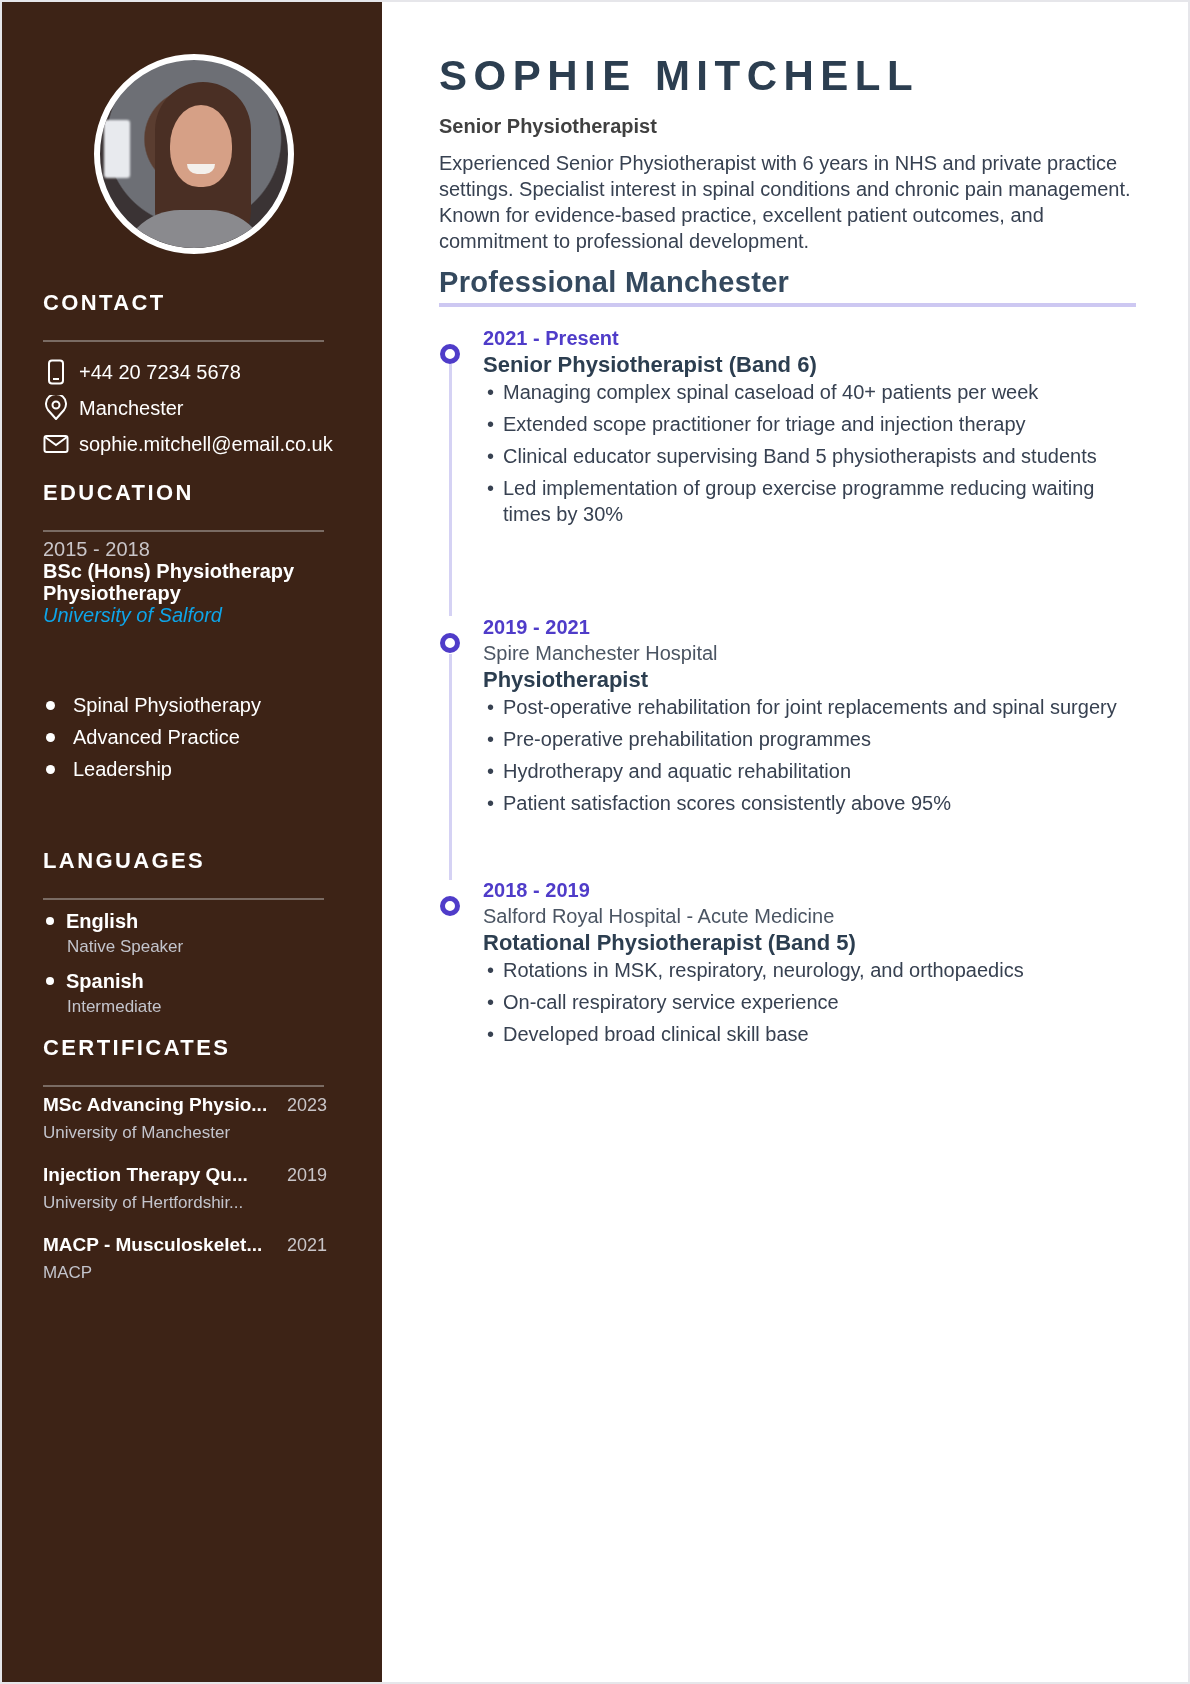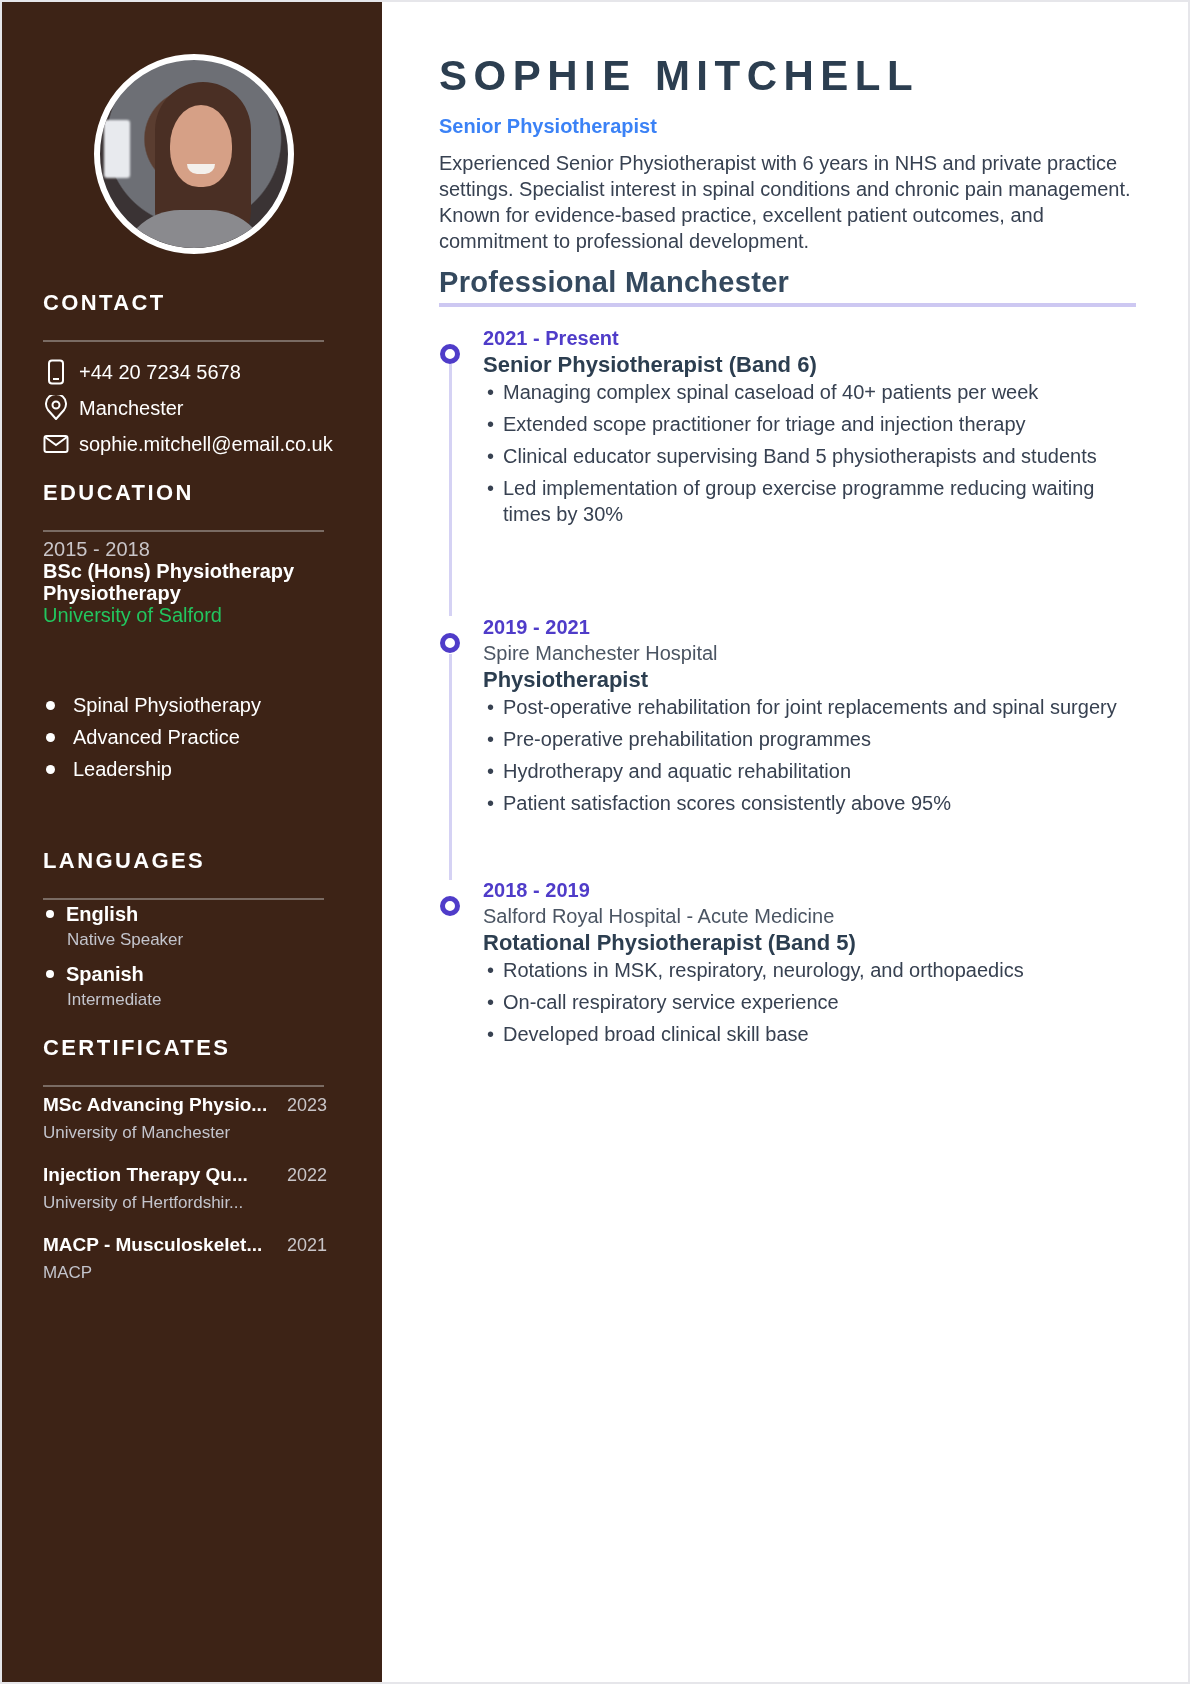--- a/index.html
+++ b/index.html
@@ -41,39 +41,39 @@
 
   .side-section { position: absolute; left: 41px; width: 281px; }
   .side-heading {
     font-size: 22px; font-weight: bold; letter-spacing: 2.4px; color: #ffffff;
     padding-bottom: 24px; border-bottom: 2px solid #7a6b63; line-height: 26px;
   }
   .contact-row { display: flex; align-items: center; height: 36px; font-size: 20px; color: #fff; }
   .contact-row .ic { width: 26px; height: 26px; margin-right: 10px; display: flex; align-items: center; justify-content: center; }
   .edu-years { font-size: 20px; color: #c9c5c8; line-height: 22px; margin-top: 6px; }
   .edu-degree { font-size: 20px; font-weight: bold; color: #ffffff; line-height: 22px; }
-  .edu-school { font-size: 20px; color: #22c55e; line-height: 22px; }
+  .edu-school { font-size: 20px; color: #0ea5e9; line-height: 22px; font-style: italic; }
   .skill { display: flex; align-items: center; height: 32px; font-size: 20px; color: #fff; }
   .dot { width: 9px; height: 9px; border-radius: 50%; background: #fff; margin: 0 18px 0 3px; flex: none; }
-  .lang { margin-top: 1px; }
+  .lang { margin-top: 8px; }
   .lang-row { display: flex; align-items: center; font-size: 20px; font-weight: bold; line-height: 26px; }
   .lang-row .dot { width: 8px; height: 8px; margin: 0 12px 0 3px; }
   .lang-level { font-size: 17px; color: #c3c4cc; margin-left: 24px; line-height: 26px; }
   .cert { margin-top: 6px; margin-bottom: 14px; }
   .cert-row { display: flex; justify-content: space-between; align-items: flex-end; width: 284px; }
   .cert-name { font-size: 19px; font-weight: bold; color: #fff; white-space: nowrap; overflow: hidden; line-height: 28px; }
   .cert-year { font-size: 18px; color: #c9c5c8; line-height: 28px; }
   .cert-org { font-size: 17px; color: #c3c4cc; line-height: 28px; }
 
   .main { position: absolute; left: 437px; top: 0; width: 698px; }
   .name {
     position: absolute; top: 50px; left: 0; font-size: 42px; font-weight: bold;
     letter-spacing: 6.5px; color: #2c3e50; white-space: nowrap;
   }
-  .title { position: absolute; top: 113px; left: 0; font-size: 20px; font-weight: bold; color: #3b82f6; }
+  .title { position: absolute; top: 113px; left: 0; font-size: 20px; font-weight: bold; color: #404040; }
   .summary { position: absolute; top: 148px; left: 0; width: 700px; font-size: 20px; line-height: 26px; color: #374151; }
   .exp-heading {
     position: absolute; top: 264px; left: 0; width: 697px; font-size: 29px; font-weight: bold;
     color: #34495e; padding-bottom: 4px; border-bottom: 4px solid #cdc8f2; letter-spacing: 0.3px;
   }
   .timeline-line { position: absolute; left: 10px; width: 3px; background: #d5d2f4; }
   .job { position: absolute; left: 0; width: 698px; }
   .marker {
     position: absolute; left: 1px; width: 20px; height: 20px; border-radius: 50%;
     border: 5px solid #4f3cc9; background: #fff;
@@ -178,21 +178,21 @@
       <div class="cert" style="margin-top:4px">
         <div class="cert-row">
             <span class="cert-name">MSc Advancing Physio...</span>
             <span class="cert-year">2023</span>
           </div>
         <div class="cert-org">University of Manchester</div>
       </div>
       <div class="cert">
         <div class="cert-row">
             <span class="cert-name">Injection Therapy Qu...</span>
-            <span class="cert-year">2022</span>
+            <span class="cert-year">2019</span>
           </div>
         <div class="cert-org">University of Hertfordshir...</div>
       </div>
       <div class="cert">
         <div class="cert-row">
             <span class="cert-name">MACP - Musculoskelet...</span>
             <span class="cert-year">2021</span>
           </div>
         <div class="cert-org">MACP</div>
       </div>

